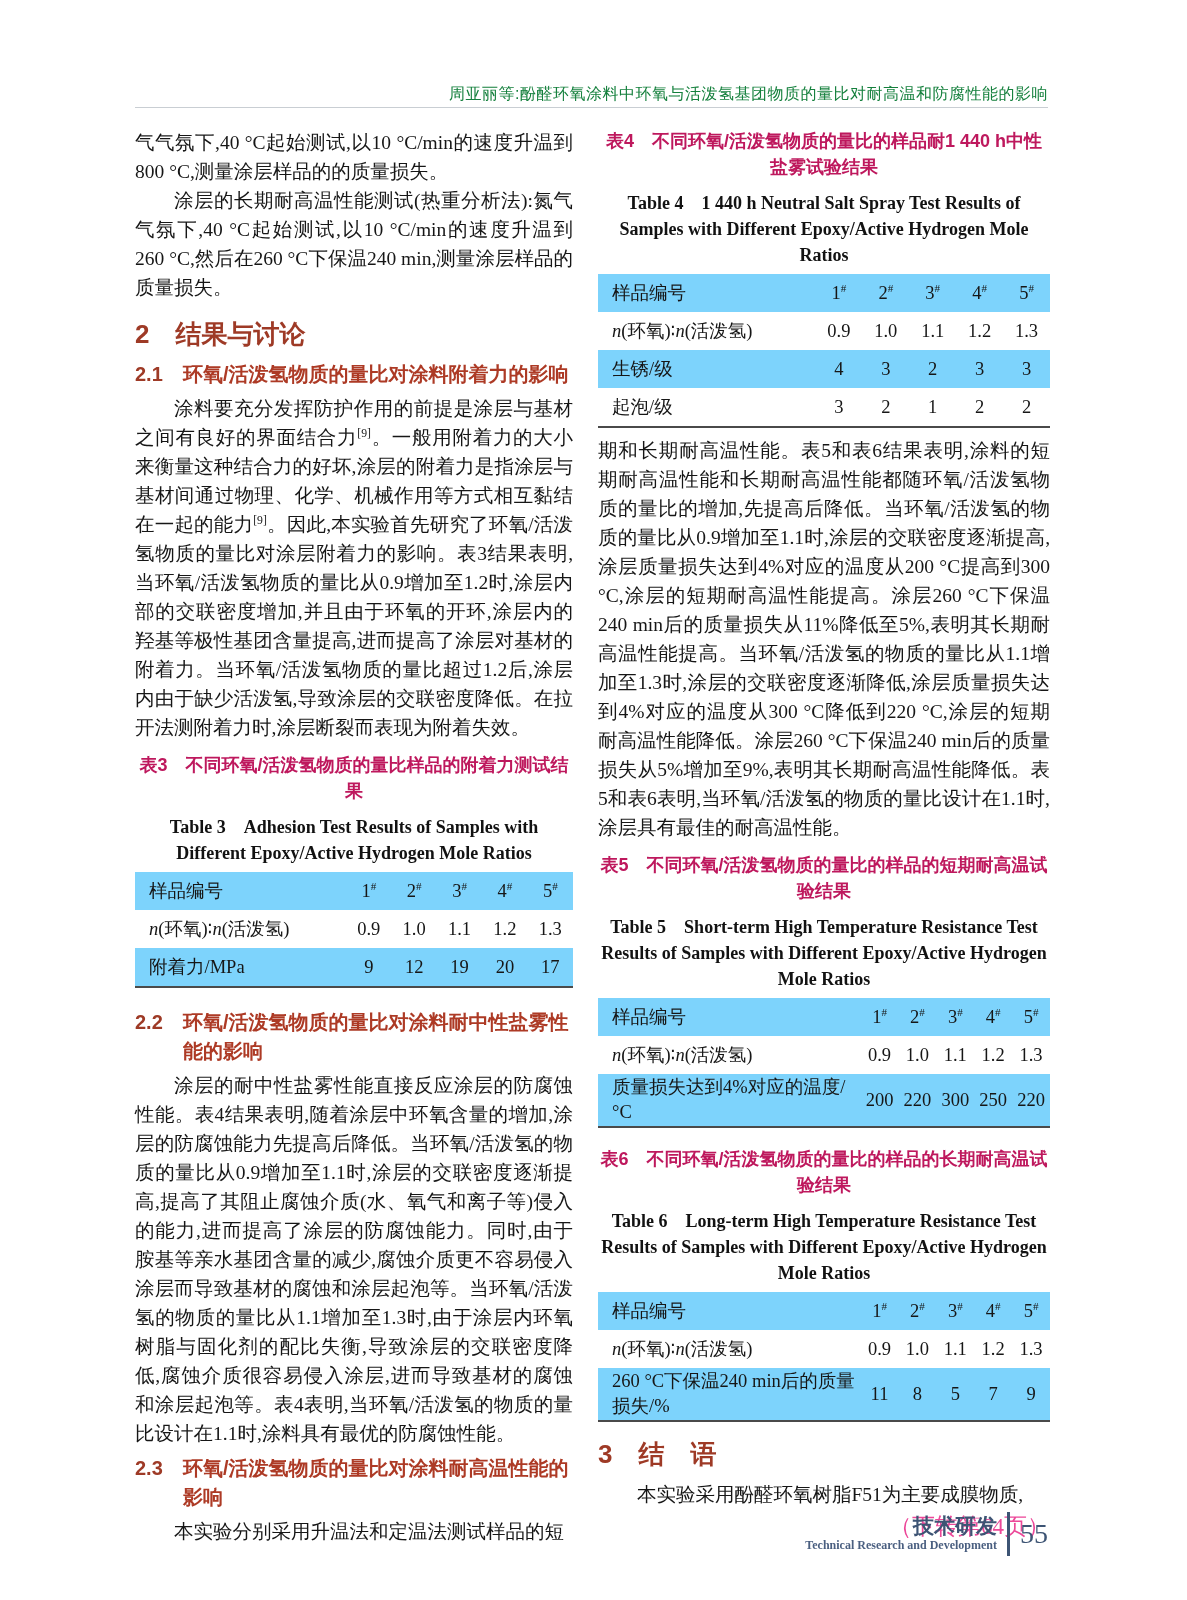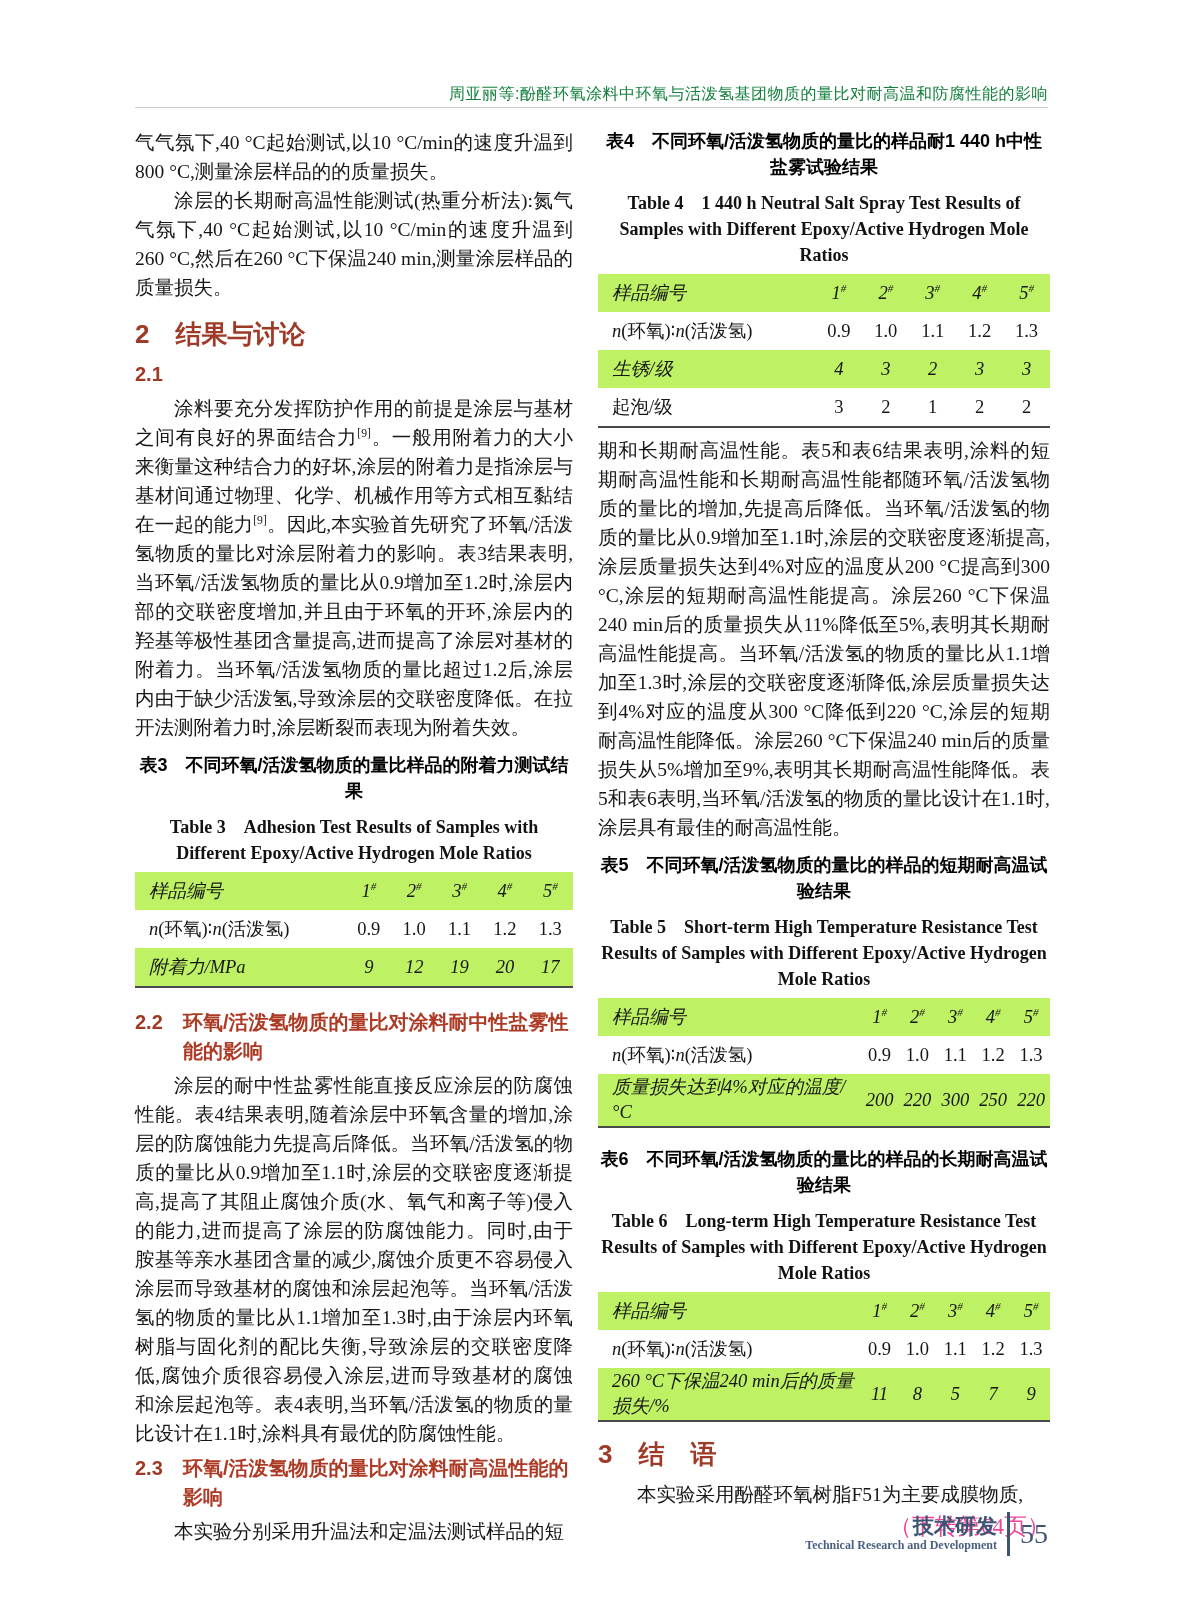--- a/index.html
+++ b/index.html
@@ -22,26 +22,26 @@
 
   .h2{display:flex;align-items:baseline;font-family:"Liberation Sans","DejaVu Sans",sans-serif;
       font-weight:bold;color:#9e3a26;font-size:26px;margin:16px 0 10px 0;line-height:32px;}
   .h2 .hn{margin-right:26px;}
   .h3{display:flex;font-family:"Liberation Sans","DejaVu Sans",sans-serif;font-weight:bold;
       color:#ad3a25;font-size:20px;line-height:29px;margin:6px 0 5px 0;}
   .h3 .hn{flex:0 0 48px;color:#9e3a26;}
   .h3 .ht{flex:1;}
 
   .cap{margin:10px 0 0 0;text-align:center;font-weight:bold;font-size:18px;line-height:26px;}
-  .cap-cn{font-family:"Liberation Sans","DejaVu Sans",sans-serif;color:#000000;}
+  .cap-cn{font-family:"Liberation Sans","DejaVu Sans",sans-serif;color:#be185d;}
   .cap-en{font-family:"Liberation Serif","DejaVu Serif",serif;color:#121212;}
 
   .tbl{margin-top:6px;border-bottom:2px solid #4a4a4a;font-size:18.5px;}
   .tr{display:flex;align-items:center;min-height:36px;padding:1px 0;}
-  .tr.shaded{background:#bef264;font-style:italic;}
+  .tr.shaded{background:#7dd3fc;}
   .tl{padding-left:14px;text-align:left;line-height:25px;}
   .tbl.narrow-label .tl{flex:0 0 45%;}
   .tbl.narrow-label .tv{flex:1;}
   .tbl.wide-label .tl{flex:0 0 55%;}
   .tbl.wide-label .tv{flex:1;}
   .tv{text-align:center;}
 
   .tnote{margin:7px 0 0 0;font-size:18px;line-height:26px;color:#9e3a26;text-indent:2em;}
 
   .cont{margin:2px 0 0 0;font-size:23px;text-align:right;color:#ec4899;}
@@ -70,20 +70,21 @@
     <p class="body">气气氛下,40 °C起始测试,以10 °C/min的速度升温到800 °C,测量涂层样品的的质量损失。</p>
     <p class="body indent">涂层的长期耐高温性能测试(热重分析法):氮气气氛下,40 °C起始测试,以10 °C/min的速度升温到260 °C,然后在260 °C下保温240 min,测量涂层样品的质量损失。</p>
 
     <div class="h2">
       <span class="hn">2</span>
       <span>结果与讨论</span>
     </div>
 
     <div class="h3">
       <span class="hn">2.1</span>
+      <span class="ht">环氧/活泼氢物质的量比对涂料附着力的影响</span>
     </div>
     <p class="body indent">涂料要充分发挥防护作用的前提是涂层与基材之间有良好的界面结合力<sup>[9]</sup>。一般用附着力的大小来衡量这种结合力的好坏,涂层的附着力是指涂层与基材间通过物理、化学、机械作用等方式相互黏结在一起的能力<sup>[9]</sup>。因此,本实验首先研究了环氧/活泼氢物质的量比对涂层附着力的影响。表3结果表明,当环氧/活泼氢物质的量比从0.9增加至1.2时,涂层内部的交联密度增加,并且由于环氧的开环,涂层内的羟基等极性基团含量提高,进而提高了涂层对基材的附着力。当环氧/活泼氢物质的量比超过1.2后,涂层内由于缺少活泼氢,导致涂层的交联密度降低。在拉开法测附着力时,涂层断裂而表现为附着失效。</p>
 
     <p class="cap cap-cn">表3　不同环氧/活泼氢物质的量比样品的附着力测试结果</p>
     <p class="cap cap-en">Table 3　Adhesion Test Results of Samples with Different Epoxy/Active Hydrogen Mole Ratios</p>
     <div class="tbl narrow-label" id="t3">
         <div class="tr shaded">
           <div class="tl">样品编号</div>
           <div class="tv">1<sup>#</sup></div>
           <div class="tv">2<sup>#</sup></div>

